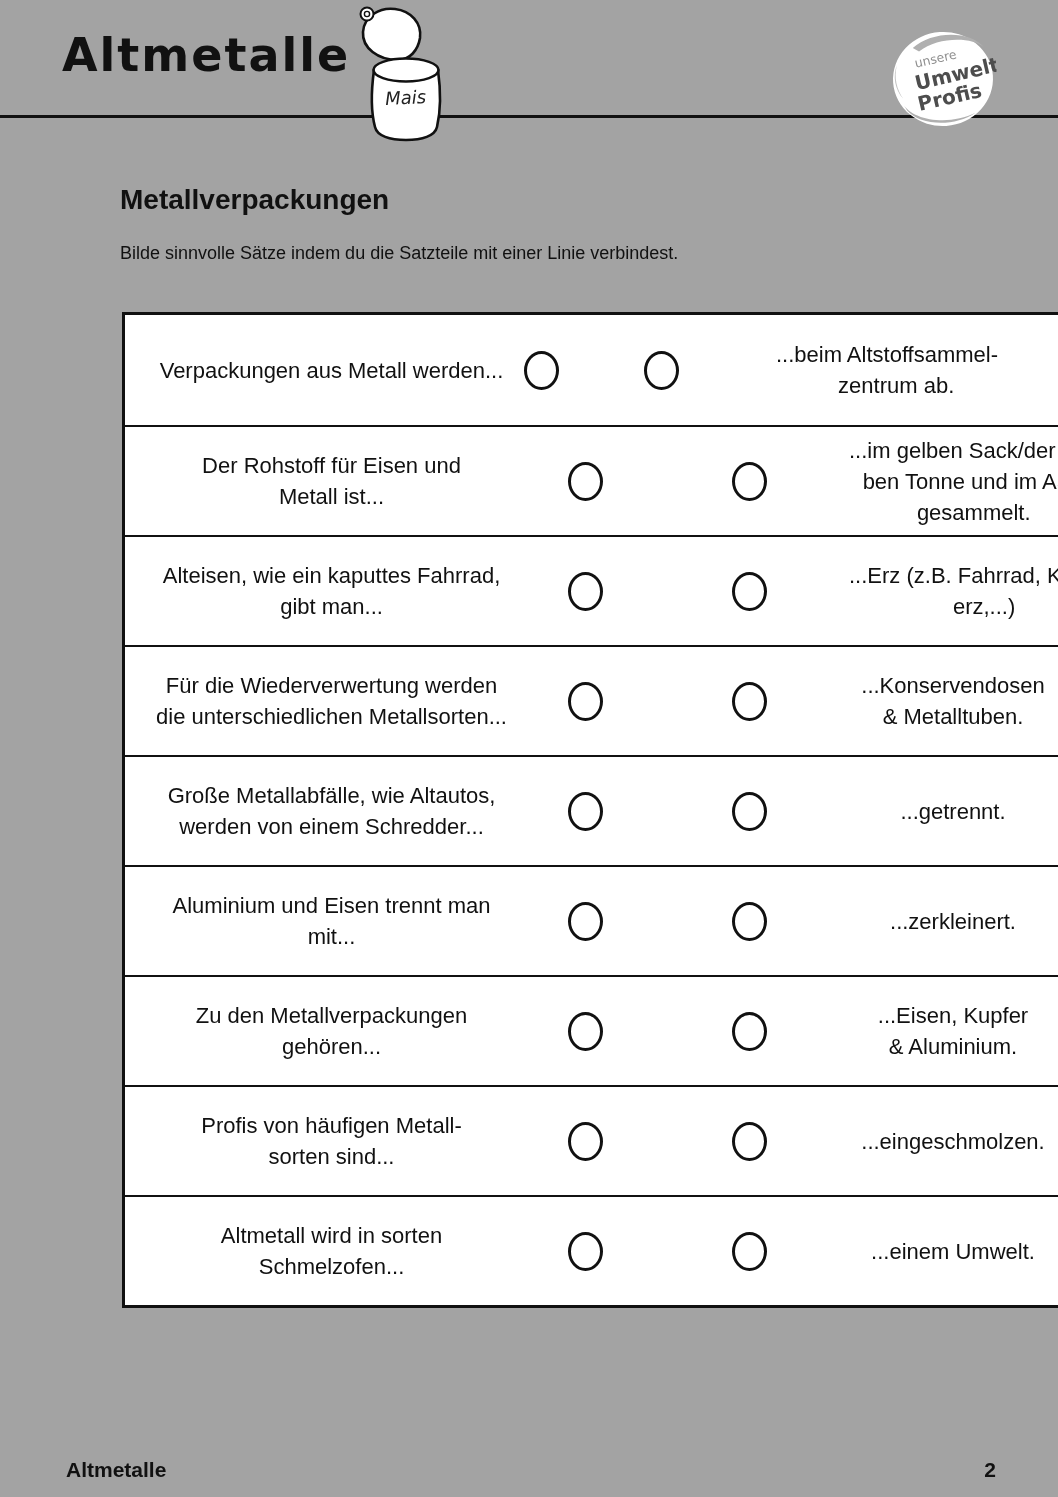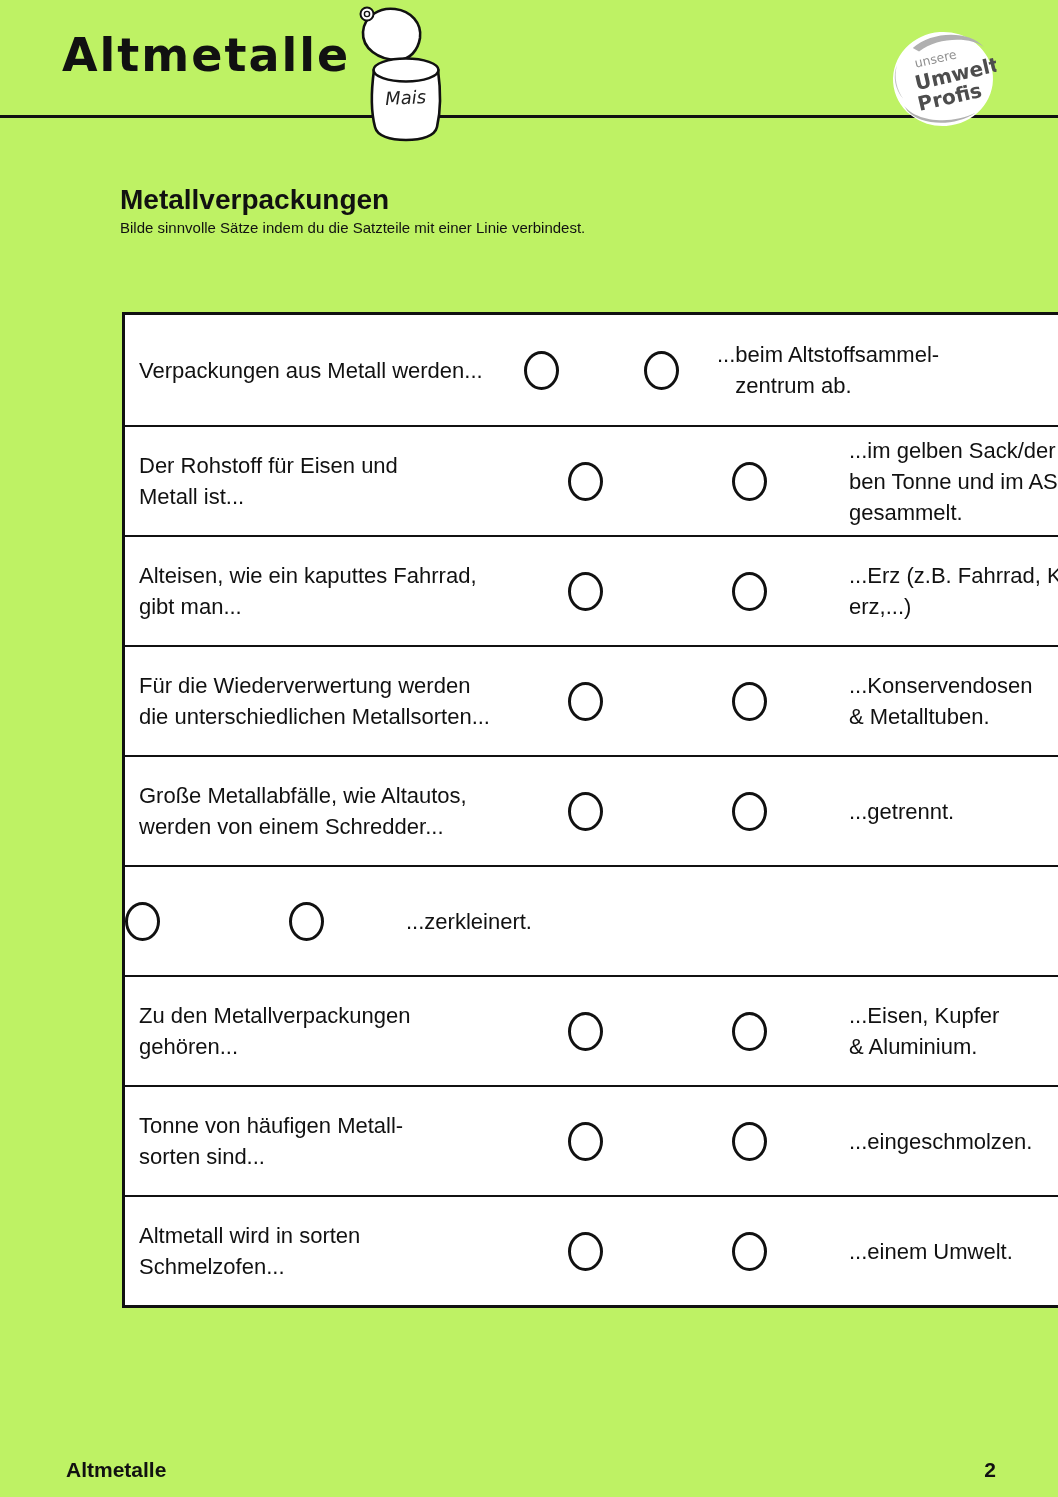--- a/index.html
+++ b/index.html
@@ -1,34 +1,34 @@
 <!DOCTYPE html>
 <html lang="de"><head>
 <meta charset="utf-8">
 <style>
   html,body { margin:0; padding:0; background:#e8e8e8; }
   .page {
     position:relative; width:1058px; height:1497px; margin:0 auto;
-    background:#bef264; overflow:hidden;
-    font-family:"Liberation Sans", sans-serif; color:#111;
+    background:#a3a3a3; overflow:hidden;
+    font-family:"Liberation Sans", sans-serif; color:#111;text-align:center;
   }
 
   
   .header-line { position:absolute; left:0; top:115px; width:1058px; height:3px; background:#111; z-index:1; }
   .page-title {
     position:absolute; left:62px; top:28px; z-index:2;
     font-family:"DejaVu Sans", sans-serif; font-size:46px; font-weight:600;
     letter-spacing:2px; transform:scaleY(1.02);
   }
   .can-illustration { position:absolute; left:334px; top:0; z-index:2; }
   .logo-wrap { position:absolute; left:889px; top:24px; z-index:2; transform:rotate(-4deg); }
 
   
   .ws-heading { position:absolute; left:120px; top:184px; font-size:28px; font-weight:700; }
-  .ws-instructions { position:absolute; left:120px; top:219px; font-size:15px; }
+  .ws-instructions { position:absolute; left:120px; top:243px; font-size:18px; }
 
   
   .match-table {
     position:absolute; left:122px; top:312px; width:946px;
     border:3px solid #111; background:#fff; box-sizing:border-box;
   }
   .match-row {
     height:110px; display:flex; align-items:center; box-sizing:border-box;
     background:#fff;
   }
@@ -129,36 +129,38 @@
 
     <div class="match-row">
       <div class="cell-left">Große Metallabfälle, wie Altautos,
 werden von einem Schredder...</div>
       <span class="circle c1"></span>
       <span class="circle c2"></span>
       <div class="cell-right">...getrennt.</div>
     </div>
 
     <div class="match-row">
+      <div class="cell-left">Aluminium und Eisen trennt man
+mit...</div>
       <span class="circle c1"></span>
       <span class="circle c2"></span>
       <div class="cell-right">...zerkleinert.</div>
     </div>
 
     <div class="match-row">
       <div class="cell-left">Zu den Metallverpackungen
 gehören...</div>
       <span class="circle c1"></span>
       <span class="circle c2"></span>
       <div class="cell-right">...Eisen, Kupfer
 &amp; Aluminium.</div>
     </div>
 
     <div class="match-row">
-      <div class="cell-left">Tonne von häufigen Metall-
+      <div class="cell-left">Profis von häufigen Metall-
 sorten sind...</div>
       <span class="circle c1"></span>
       <span class="circle c2"></span>
       <div class="cell-right">...eingeschmolzen.</div>
     </div>
 
     <div class="match-row">
       <div class="cell-left">Altmetall wird in sorten
 Schmelzofen...</div>
       <span class="circle c1"></span>

